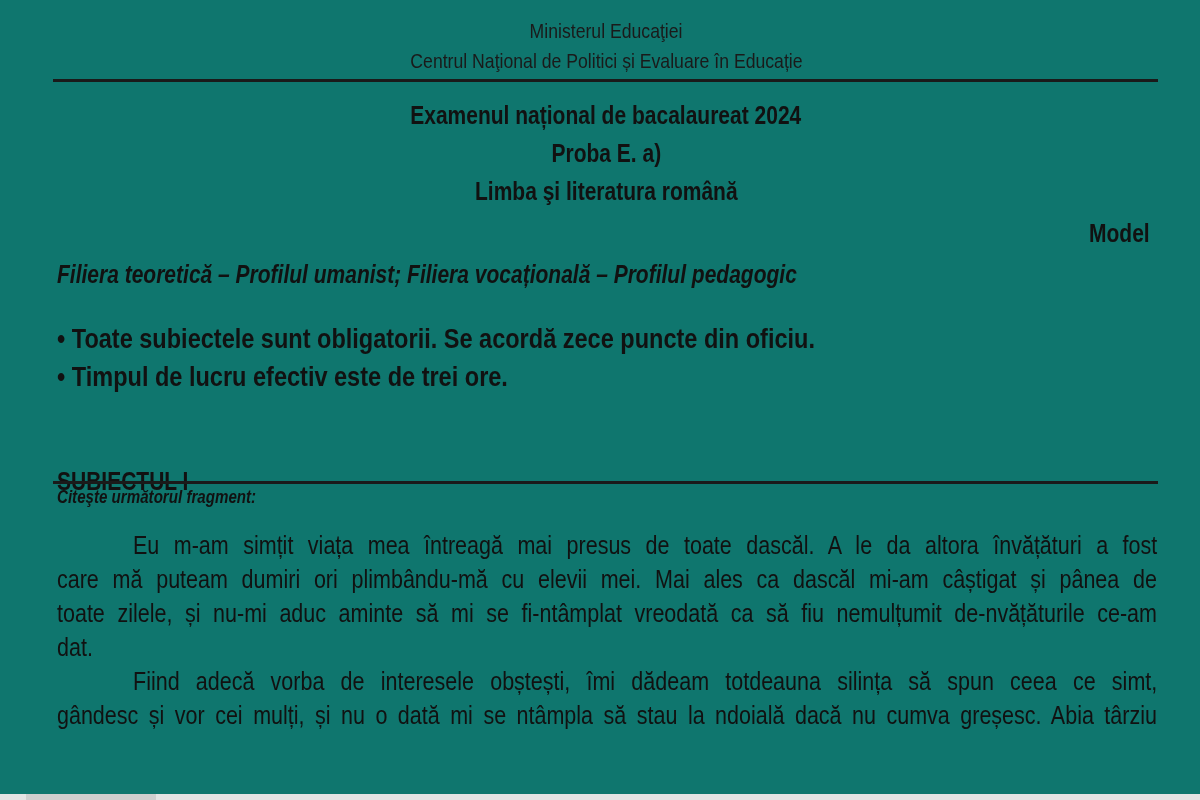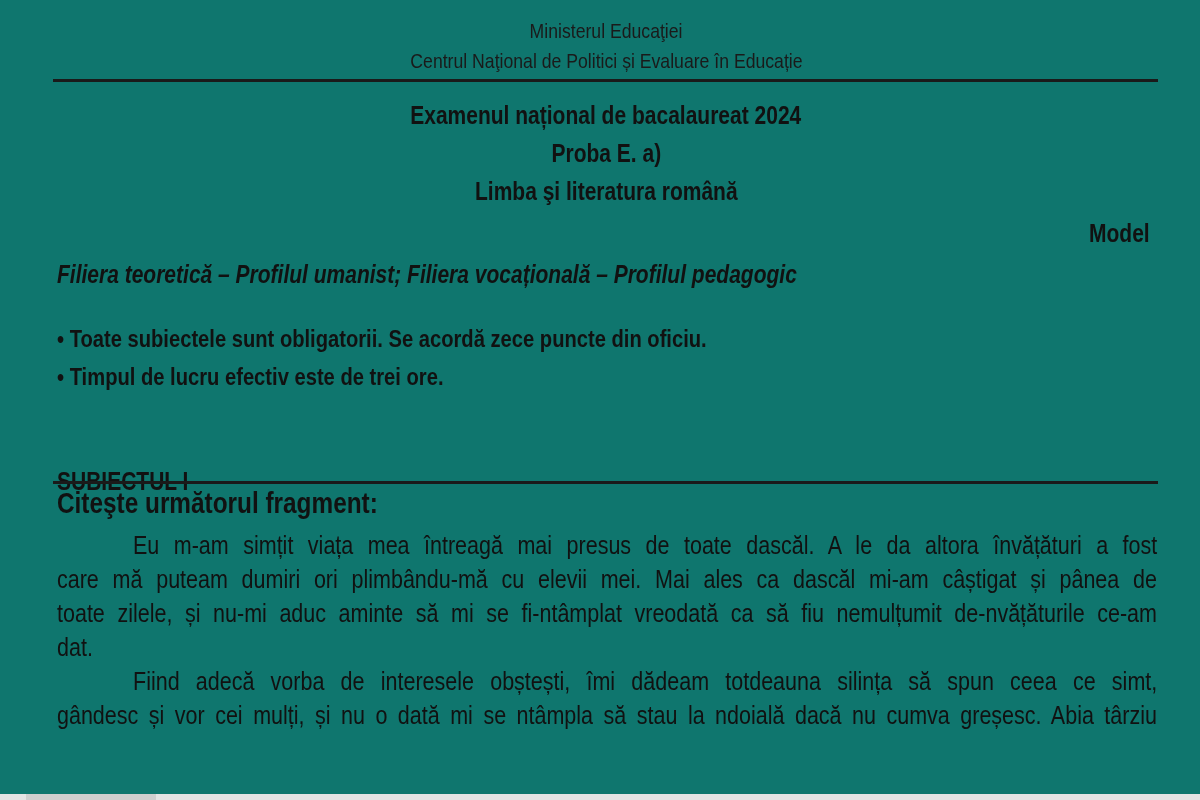--- a/index.html
+++ b/index.html
@@ -52,32 +52,33 @@
     .model {
       font-size: 25px;
       font-weight: bold;
     }
     .filiera {
       font-size: 25px;
       font-weight: bold;
       font-style: italic;
     }
     .bullet {
-      font-size: 24px;
+      font-size: 28px;
       font-weight: bold;
       line-height: 38px;
     }
     .subject {
       font-size: 25px;
       font-weight: bold;
       margin-top: 20px;
     }
     .instr {
-      font-size: 29px;
-      font-weight: bold;
+      font-size: 18px;
+      font-weight: bold;
+      font-style: italic;
     }
     .body-text {
       position: absolute;
       left: 57px;
       width: 1100px;
       font-size: 25px;
       line-height: 34px;
       color: #111;
     }
     .line {

